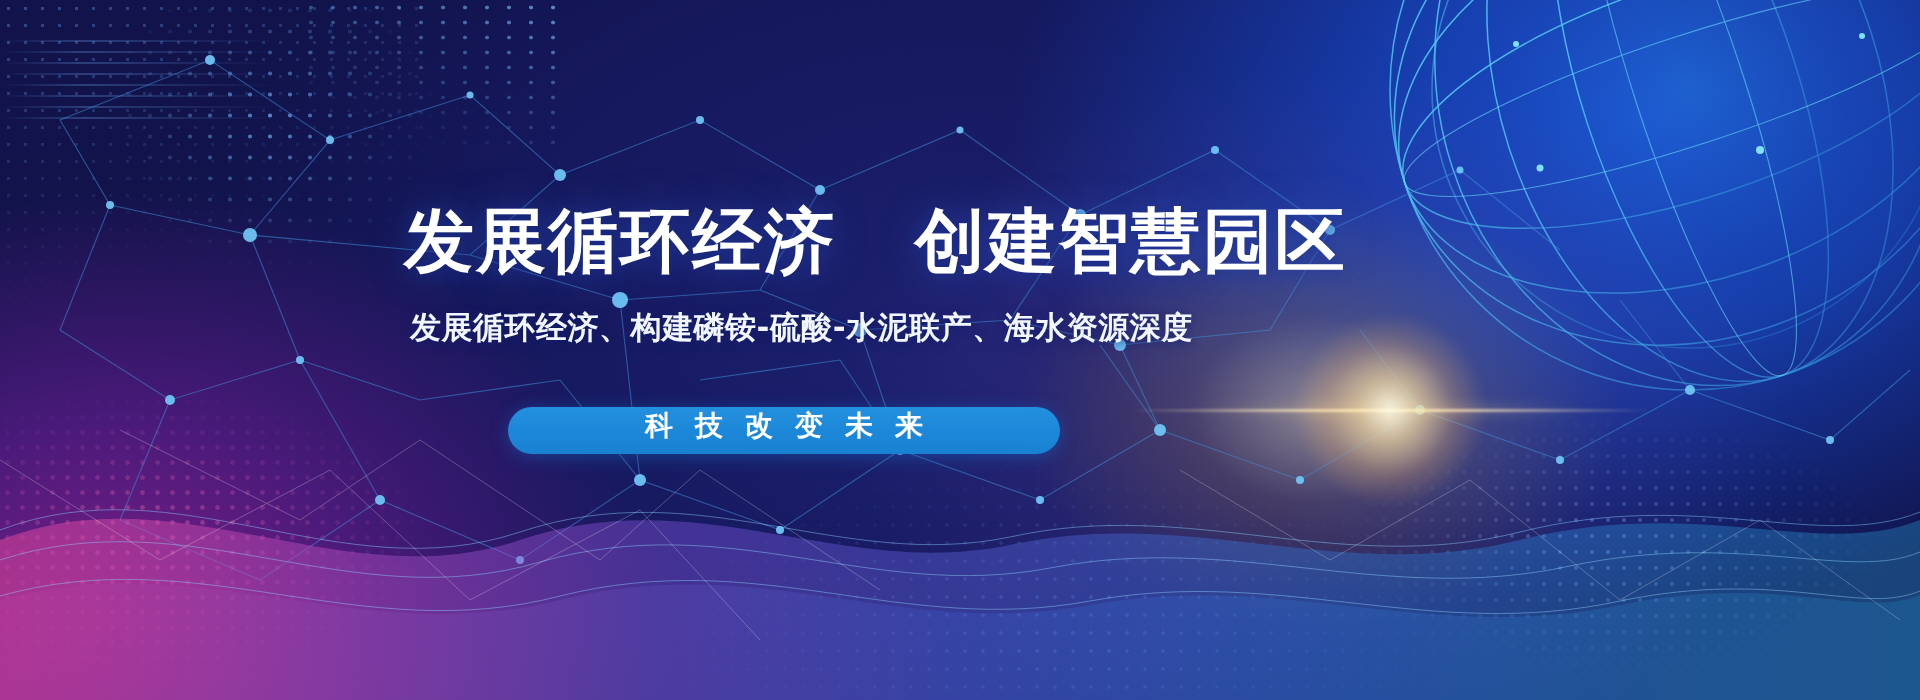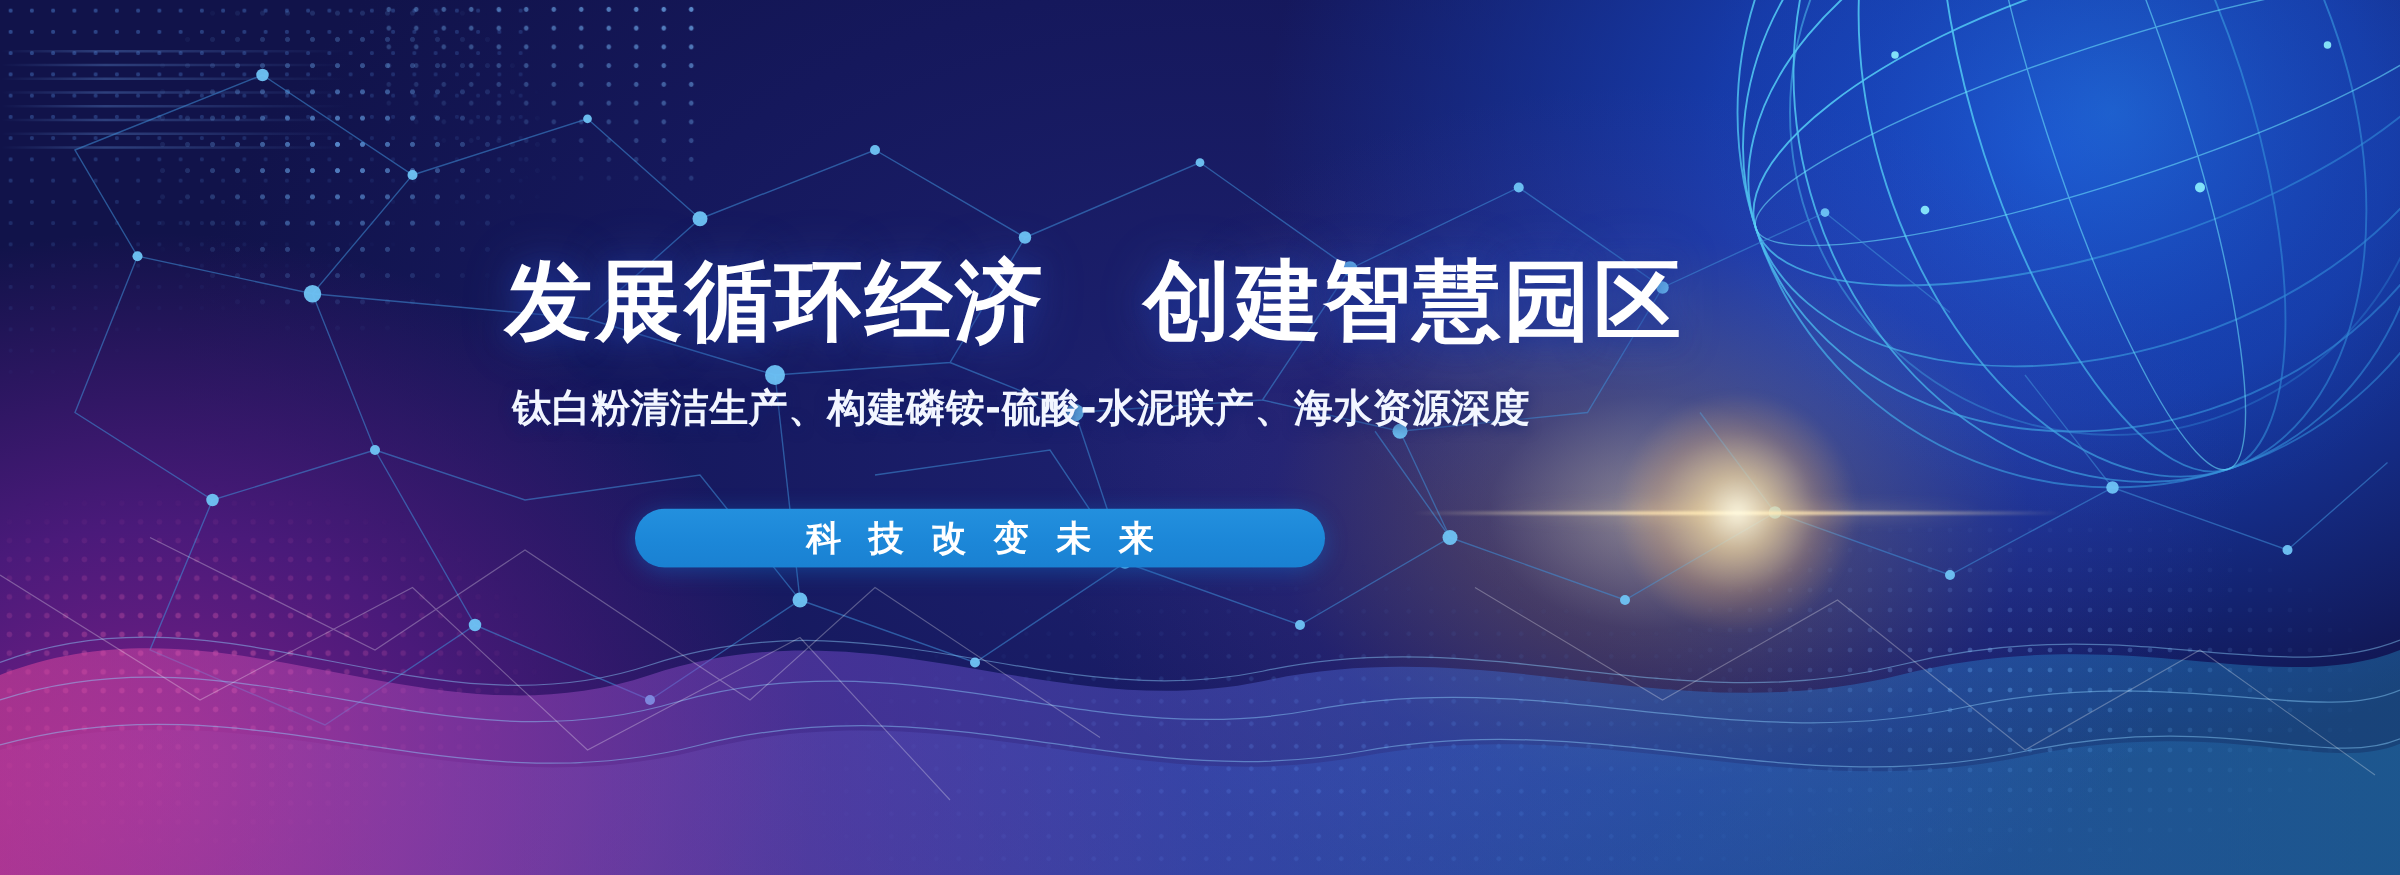--- a/index.html
+++ b/index.html
@@ -110,21 +110,21 @@
     text-shadow:0 2px 10px rgba(15,30,110,0.8);
   }
   .subtitle div{white-space:nowrap;}
 
   .cta{
     position:absolute; left:508px; top:367px;
     width:552px; height:47px;
     border-radius:24px;
     background:linear-gradient(180deg,#2390de 0%,#1c87d8 55%,#1a81d2 100%);
     box-shadow:0 3px 18px rgba(20,110,200,0.45);
-    display:flex; align-items:center; justify-content:center;
+    display:flex; align-items:flex-start; justify-content:center;
     cursor:pointer;
   }
   .cta span{
     font-size:28px; font-weight:700; color:#ffffff;
     letter-spacing:22px; text-indent:22px;
     white-space:nowrap;
   }
 
   
   .bars{position:absolute;left:0;top:40px;width:280px;height:120px;opacity:.5;}
@@ -297,21 +297,21 @@
 
   <div class="content">
 
     <div class="headline">
       <span>发展循环经济</span>
       <span class="gap"></span>
       <span>创建智慧园区</span>
     </div>
 
     <div class="subtitle">
-      <div>钛白粉清洁生产、构建磷铵-硫酸-水泥联产、海水资源深度</div>
+      <div>发展循环经济、构建磷铵-硫酸-水泥联产、海水资源深度</div>
     </div>
 
     <div class="cta">
       <span>科技改变未来</span>
     </div>
 
   </div>
 </div>
 
 </body></html>

